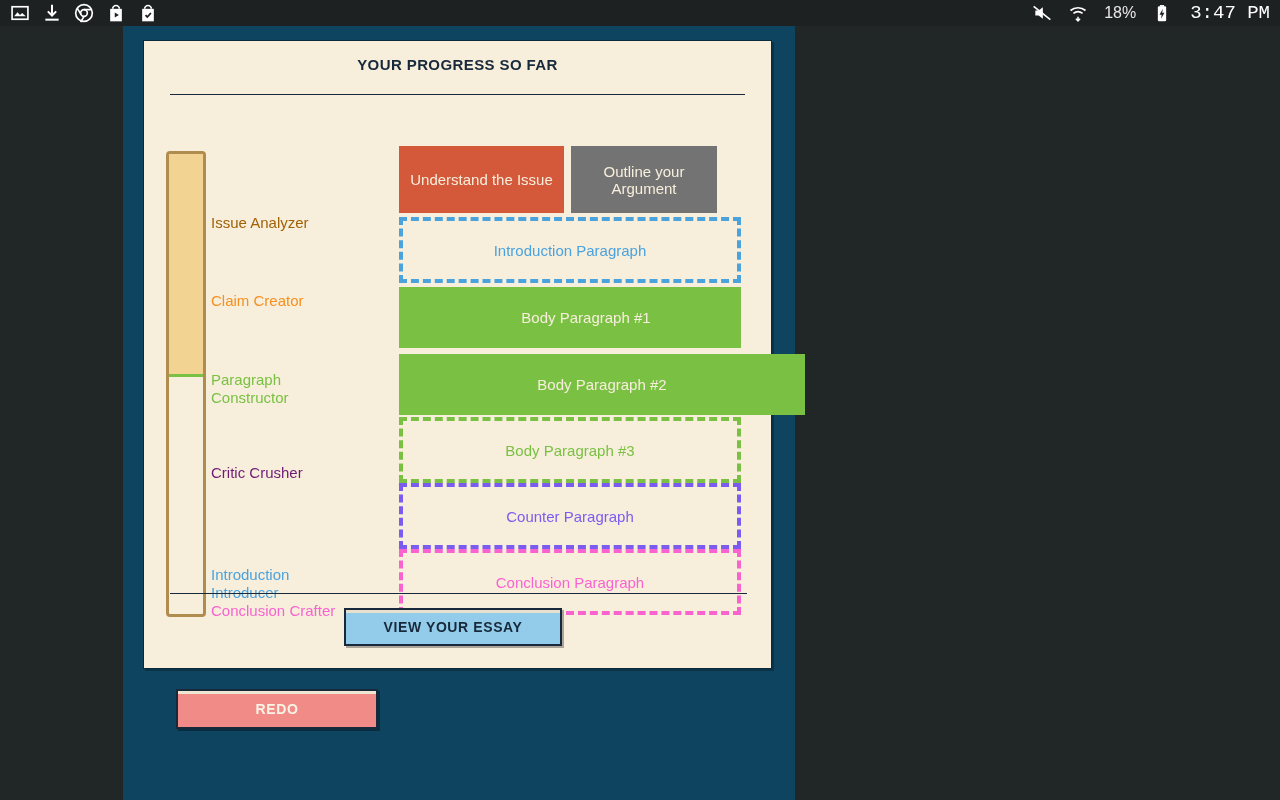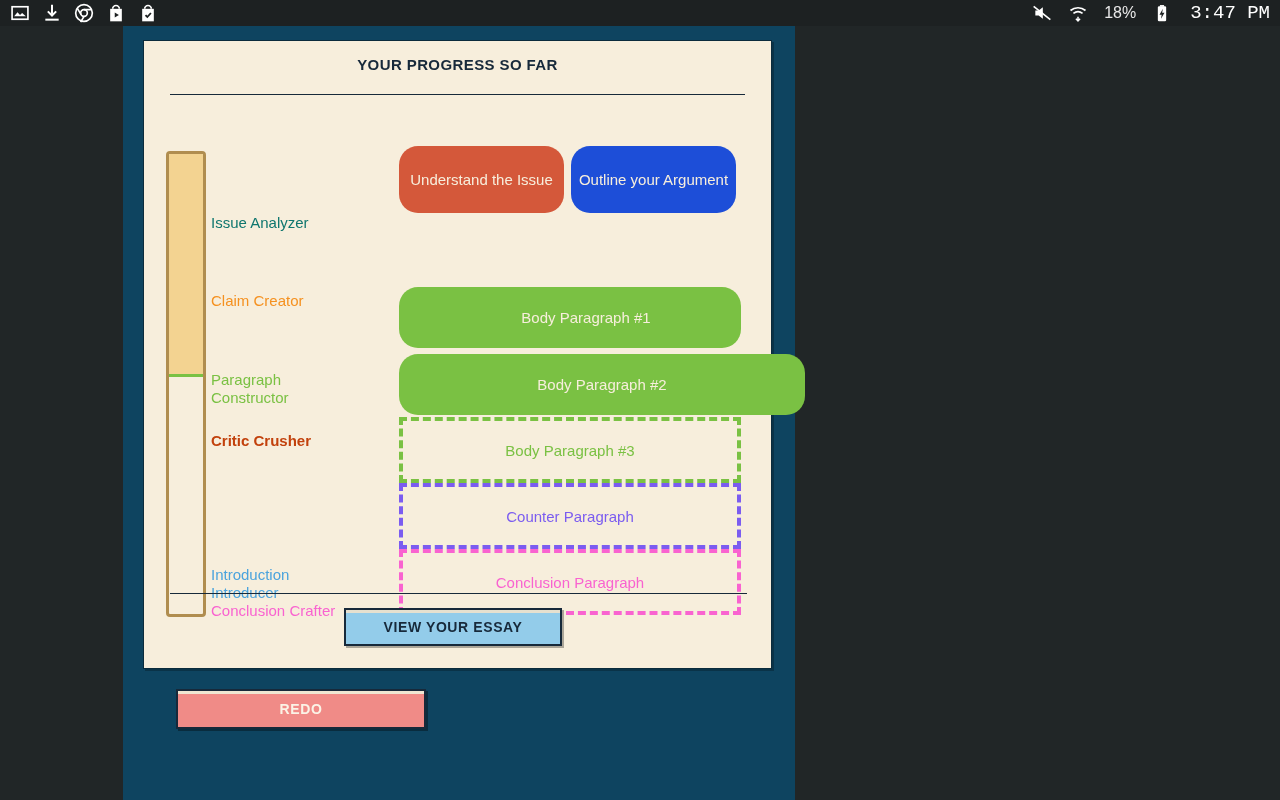--- a/index.html
+++ b/index.html
@@ -103,21 +103,21 @@
   .blocks {
     position: absolute; left: 255px; top: 0;
     width: 345px; height: 521px;
   }
   .blk {
     position: absolute;
     display: flex; align-items: center; justify-content: center;
     font-size: 15px;
     text-align: center;
   }
-  .blk.solid { color: #f7eedc; border-radius: 19px; }
+  .blk.solid { color: #f7eedc; }
   .blk.dashed { background: transparent; }
 
   
   .card-rule-2 {
     position: absolute; left: 26px; top: 552px;
     width: 577px; height: 1px; background: #17293a;
   }
   .essay-btn {
     position: absolute; left: 200px; top: 567px;
     width: 218px; height: 38px;
@@ -145,21 +145,21 @@
     border: 2px solid #17293a;
     box-shadow: 2px 2px 0 rgba(0,0,0,0.35);
     display: flex; align-items: center; justify-content: center;
     font-size: 14px; font-weight: bold; letter-spacing: 0.7px;
     cursor: pointer;
   }
   .bigbtn::before {
     content: ""; position: absolute; left: 0; top: 0;
     width: 100%; height: 3px; background: #efe6d2;
   }
-  #redo-button   { left: 53px;  width: 250px; background: #f08b87; color: #fbf3e6; }
+  #redo-button   { left: 53px;  width: 202px; background: #f08b87; color: #fbf3e6; }
   #continue-button { left: 369px; width: 250px; background: #93ccea; color: #17293a; }
 </style>
 </head>
 <body>
 
 <div class="dark-bg"></div>
 <div class="app-pane"></div>
 
 <div class="statusbar">
   <div class="sb-left">
@@ -227,33 +227,34 @@
   <div class="card-title">YOUR PROGRESS SO FAR</div>
   <div class="rule"></div>
 
   <div class="diagram">
 
     <div class="gauge" style="border-color: rgb(176, 141, 79);">
       <div class="gauge-fill" style="height: 48.5%; background: rgb(243, 211, 145); border-bottom-color: rgb(122, 193, 67);"></div>
     </div>
 
     <div class="stages">
-        <div class="stage" style="top: 102px; color: #0f766e;">Issue Analyzer</div>
+        <div class="stage" style="top: 102px; color: #a16207;">Issue Analyzer</div>
         <div class="stage" style="top: 180px; color: rgb(245, 145, 32); text-align: right;">Claim Creator</div>
         <div class="stage" style="top: 259px; color: rgb(122, 193, 67);">Paragraph
 Constructor</div>
-        <div class="stage" style="top: 320px; color: #c2410c; font-weight: bold;">Critic Crusher</div>
+        <div class="stage" style="top: 352px; color: #701a75;">Critic Crusher</div>
         <div class="stage" style="top: 416px; color: rgb(75, 163, 221); margin-top: 38px;">Introduction
 Introducer</div>
         <div class="stage" style="top: 490px; color: rgb(249, 99, 208);">Conclusion Crafter</div>
       </div>
 
     <div class="blocks">
         <div class="blk solid" style="left: 0px; top: 34px; width: 165px; height: 67px; background: rgb(212, 88, 58); color: rgb(247, 238, 220);">Understand the Issue</div>
-        <div class="blk solid" style="left: 172px; top: 34px; width: 165px; height: 67px; background: #1d4ed8; color: rgb(247, 238, 220);">Outline your Argument</div>
+        <div class="blk solid" style="left: 172px; top: 34px; width: 146px; height: 67px; background: #737373; color: rgb(247, 238, 220);">Outline your Argument</div>
+        <div class="blk dashed" style="left: 0px; top: 105px; width: 342px; height: 66px; border: 4px dashed rgb(75, 163, 221); color: rgb(75, 163, 221); background: transparent;">Introduction Paragraph</div>
         <div class="blk solid" style="left: 0px; top: 175px; width: 342px; height: 61px; background: rgb(122, 193, 67); color: rgb(247, 238, 220); padding-left: 32px;">Body Paragraph #1</div>
         <div class="blk solid" style="left: 0px; top: 242px; width: 406px; height: 61px; background: rgb(122, 193, 67); color: rgb(247, 238, 220);">Body Paragraph #2</div>
         <div class="blk dashed" style="left: 0px; top: 305px; width: 342px; height: 66px; border: 4px dashed rgb(122, 193, 67); color: rgb(122, 193, 67); background: transparent;">Body Paragraph #3</div>
         <div class="blk dashed" style="left: 0px; top: 371px; width: 342px; height: 66px; border: 4px dashed rgb(123, 92, 240); color: rgb(123, 92, 240); background: transparent;">Counter Paragraph</div>
         <div class="blk dashed" style="left: 0px; top: 437px; width: 342px; height: 66px; border: 4px dashed rgb(249, 99, 208); color: rgb(249, 99, 208); background: transparent;">Conclusion Paragraph</div>
       </div>
   </div>
 
   <div class="card-rule-2"></div>
   <div class="essay-btn">VIEW YOUR ESSAY</div>

